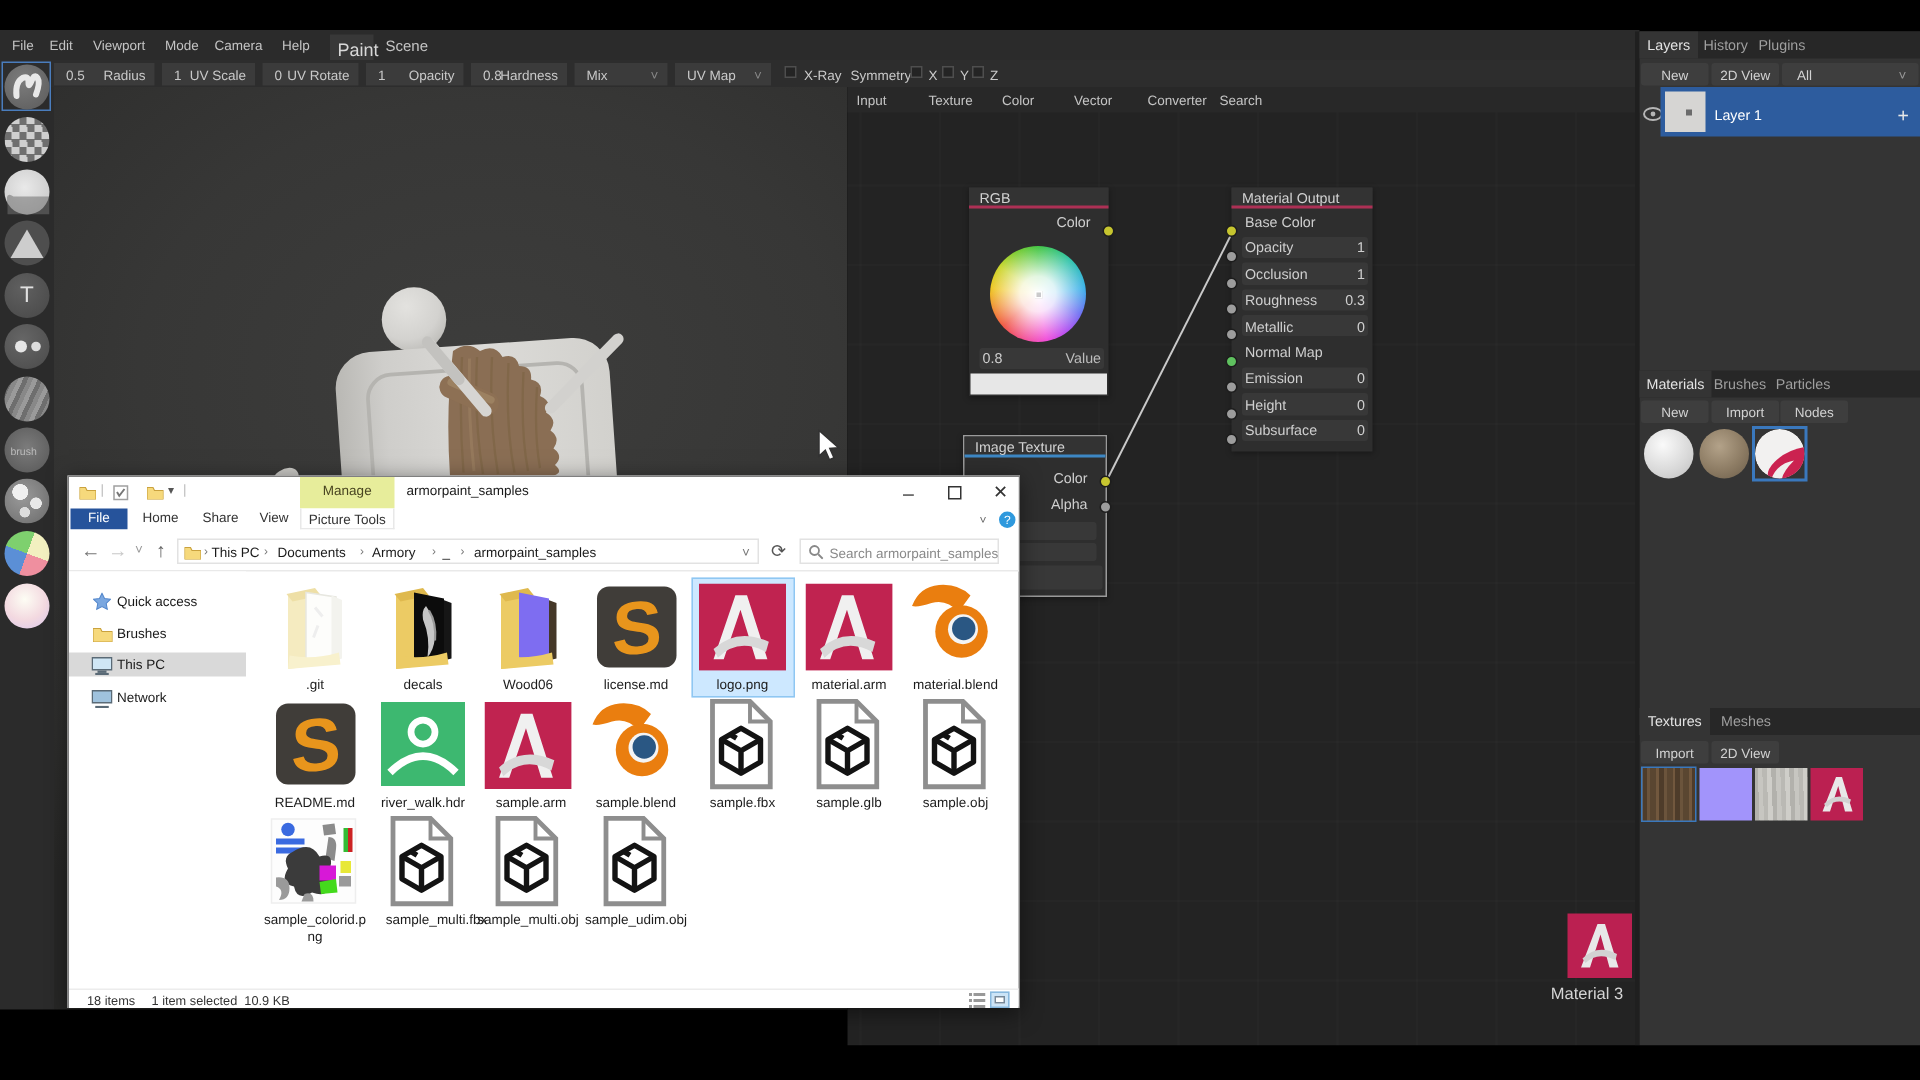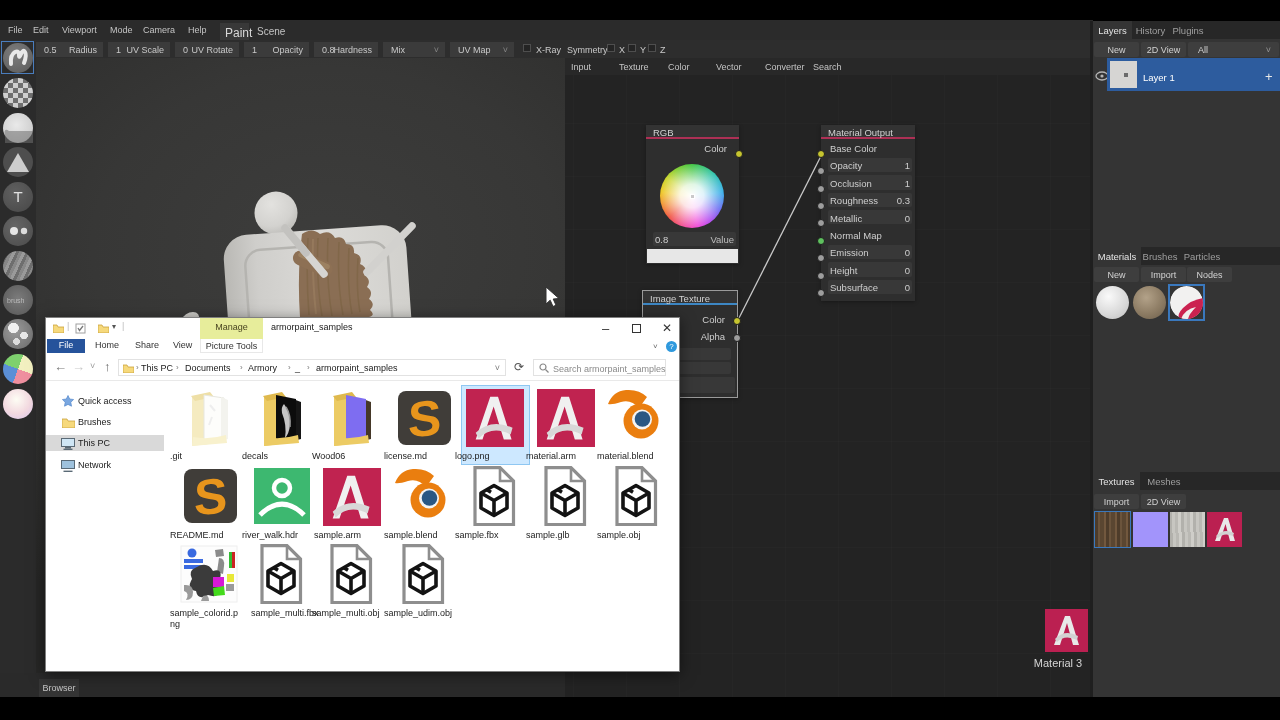--- a/index.html
+++ b/index.html
@@ -34,21 +34,21 @@
 .sy{background:#c6c52f}.sg{background:#9d9d9d}.sn{background:#5fc15f}
 
 #rpanel{left:1093px;top:21px;width:187px;height:676px;background:#343434}
 .tabrow{position:absolute;left:0;width:187px;height:18px;background:#272727}
 .tabrow .t{position:absolute;top:0;height:18px;font-size:9.5px;color:#9f9f9f;text-align:center;padding-top:4px}
 .tabrow .t.on{background:#343434;color:#e3e3e3}
 .btn{position:absolute;height:15px;background:#3e3e3e;border-radius:2px;font-size:9px;color:#d2d2d2;text-align:center;padding-top:3px}
 #bottombar{left:0;top:673px;width:565px;height:24px;background:#2a2a2a}
 #browsertab{position:absolute;left:39px;top:6px;width:40px;height:18px;background:#353535;color:#c6c6c6;font-size:9px;text-align:center;padding-top:4px}
 #blackbottom{left:0;top:697px;width:1280px;height:23px;background:#000}
-#win .lbl{position:absolute;width:80px;text-align:left;font-size:9px;color:#1c1c1c;line-height:11px;white-space:nowrap}
+#win .lbl{position:absolute;width:80px;text-align:center;font-size:9px;color:#1c1c1c;line-height:11px;white-space:nowrap}
 #rseam{left:1090px;top:21px;width:3px;height:676px;background:#1f1f1f}
 </style></head>
 <body>
 <div id="s">
 
 <div class="a" id="menubar">
  <span style="left:8px">File</span>
       <span style="left:33px">Edit</span>
       <span style="left:62px">Viewport</span>
  <span style="left:110px">Mode</span>
@@ -326,23 +326,20 @@
  <div style="position:absolute;left:2px;top:491px;width:35px;height:35px;background:repeating-linear-gradient(90deg,#4e3c2a 0 3px,#6b543c 3px 5px,#5a4631 5px 9px,#72583e 9px 11px)"></div>
  <div style="position:absolute;left:39.5px;top:491px;width:35px;height:35px;background:#a294fb"></div>
  <div style="position:absolute;left:77px;top:491px;width:35px;height:35px;background:repeating-linear-gradient(88deg,#b2b1ac 0 3px,#c7c6c1 3px 6px,#bab9b4 6px 9px,#cfcec9 9px 12px)"></div>
  <div style="position:absolute;left:114px;top:491px;width:35px;height:35px;background:#bb2051"></div>
  <svg width="35" height="35" style="position:absolute;left:114px;top:491px">
         <path d="M17,6 L8,29 L13,29 L18.5,12 L23,29 L28,29 L21,6 Z" fill="#e8e8e8"></path>
         <path d="M9,24 Q17,16 27,21 L26,24 Q17,20 11,26 Z" fill="#d2d2d2"></path>
       </svg>
 </div>
 
-<div class="a" id="bottombar">
-      <div id="browsertab">Browser</div>
-    </div>
 <div class="a" id="blackbottom"></div>
 
 <div class="a" id="win" style="left:45px;top:317px;width:635px;height:355px;background:#fff;border:1px solid #7f7f7f;box-shadow:0 3px 14px rgba(0,0,0,.5);font-size:9px;color:#222">
  <svg width="0" height="0" style="position:absolute">
         <defs>
   <g id="pagecube">
    <path d="M11,1.6 L36,1.6 L49.5,15 L49.5,58.5 L11,58.5 Z" fill="#fff" stroke="#8e8e8e" stroke-width="3.2"></path>
    <path d="M36,2.5 L36,15 L49,15" fill="none" stroke="#8e8e8e" stroke-width="2.6"></path>
    <path d="M30,19.5 L43,27 L43,42 L30,49.5 L17,42 L17,27 Z" fill="none" stroke="#131313" stroke-width="3.6" stroke-linejoin="round"></path>
    <path d="M17,27 L30,34.5 L43,27 M30,34.5 L30,48 M22.5,23.5 L27,26.2" stroke="#131313" stroke-width="3.6" fill="none" stroke-linejoin="round"></path>
@@ -568,13 +565,30 @@
         <use href="#pagecube"></use>
       </svg>
  <svg class="a" width="62" height="62" style="left:347px;top:226px">
         <use href="#pagecube"></use>
       </svg>
  <div class="lbl" style="left:124px;top:290px">sample_colorid.p<br>ng</div>
  <div class="lbl" style="left:205px;top:290px">sample_multi.fbx</div>
  <div class="lbl" style="left:266px;top:290px">sample_multi.obj</div>
  <div class="lbl" style="left:338px;top:290px">sample_udim.obj</div>
 
+ <div class="a" style="left:0;top:341px;width:633px;height:13px;background:#fff;border-top:1px solid #ececec">
+  <span style="position:absolute;left:12px;top:2px;color:#333;font-size:8.5px">18 items</span>
+  <span style="position:absolute;left:55px;top:2px;color:#333;font-size:8.5px">1 item selected&nbsp;&nbsp;10.9 KB</span>
+  <svg width="11" height="10" style="position:absolute;left:600px;top:2px">
+          <g fill="#999">
+            <rect x="0" y="0" width="2" height="2"></rect>
+            <rect x="3" y="0" width="8" height="2"></rect>
+            <rect x="0" y="4" width="2" height="2"></rect>
+            <rect x="3" y="4" width="8" height="2"></rect>
+            <rect x="0" y="8" width="2" height="2"></rect>
+            <rect x="3" y="8" width="8" height="2"></rect>
+          </g>
+        </svg>
+  <div style="position:absolute;left:614px;top:1px;width:13px;height:11px;background:#cce4f7;border:1px solid #88b8de">
+          <div style="margin:2px;width:7px;height:5px;background:#fff;border:1px solid #789"></div>
+        </div>
+ </div>
 </div>
 </div>
 </body></html>

